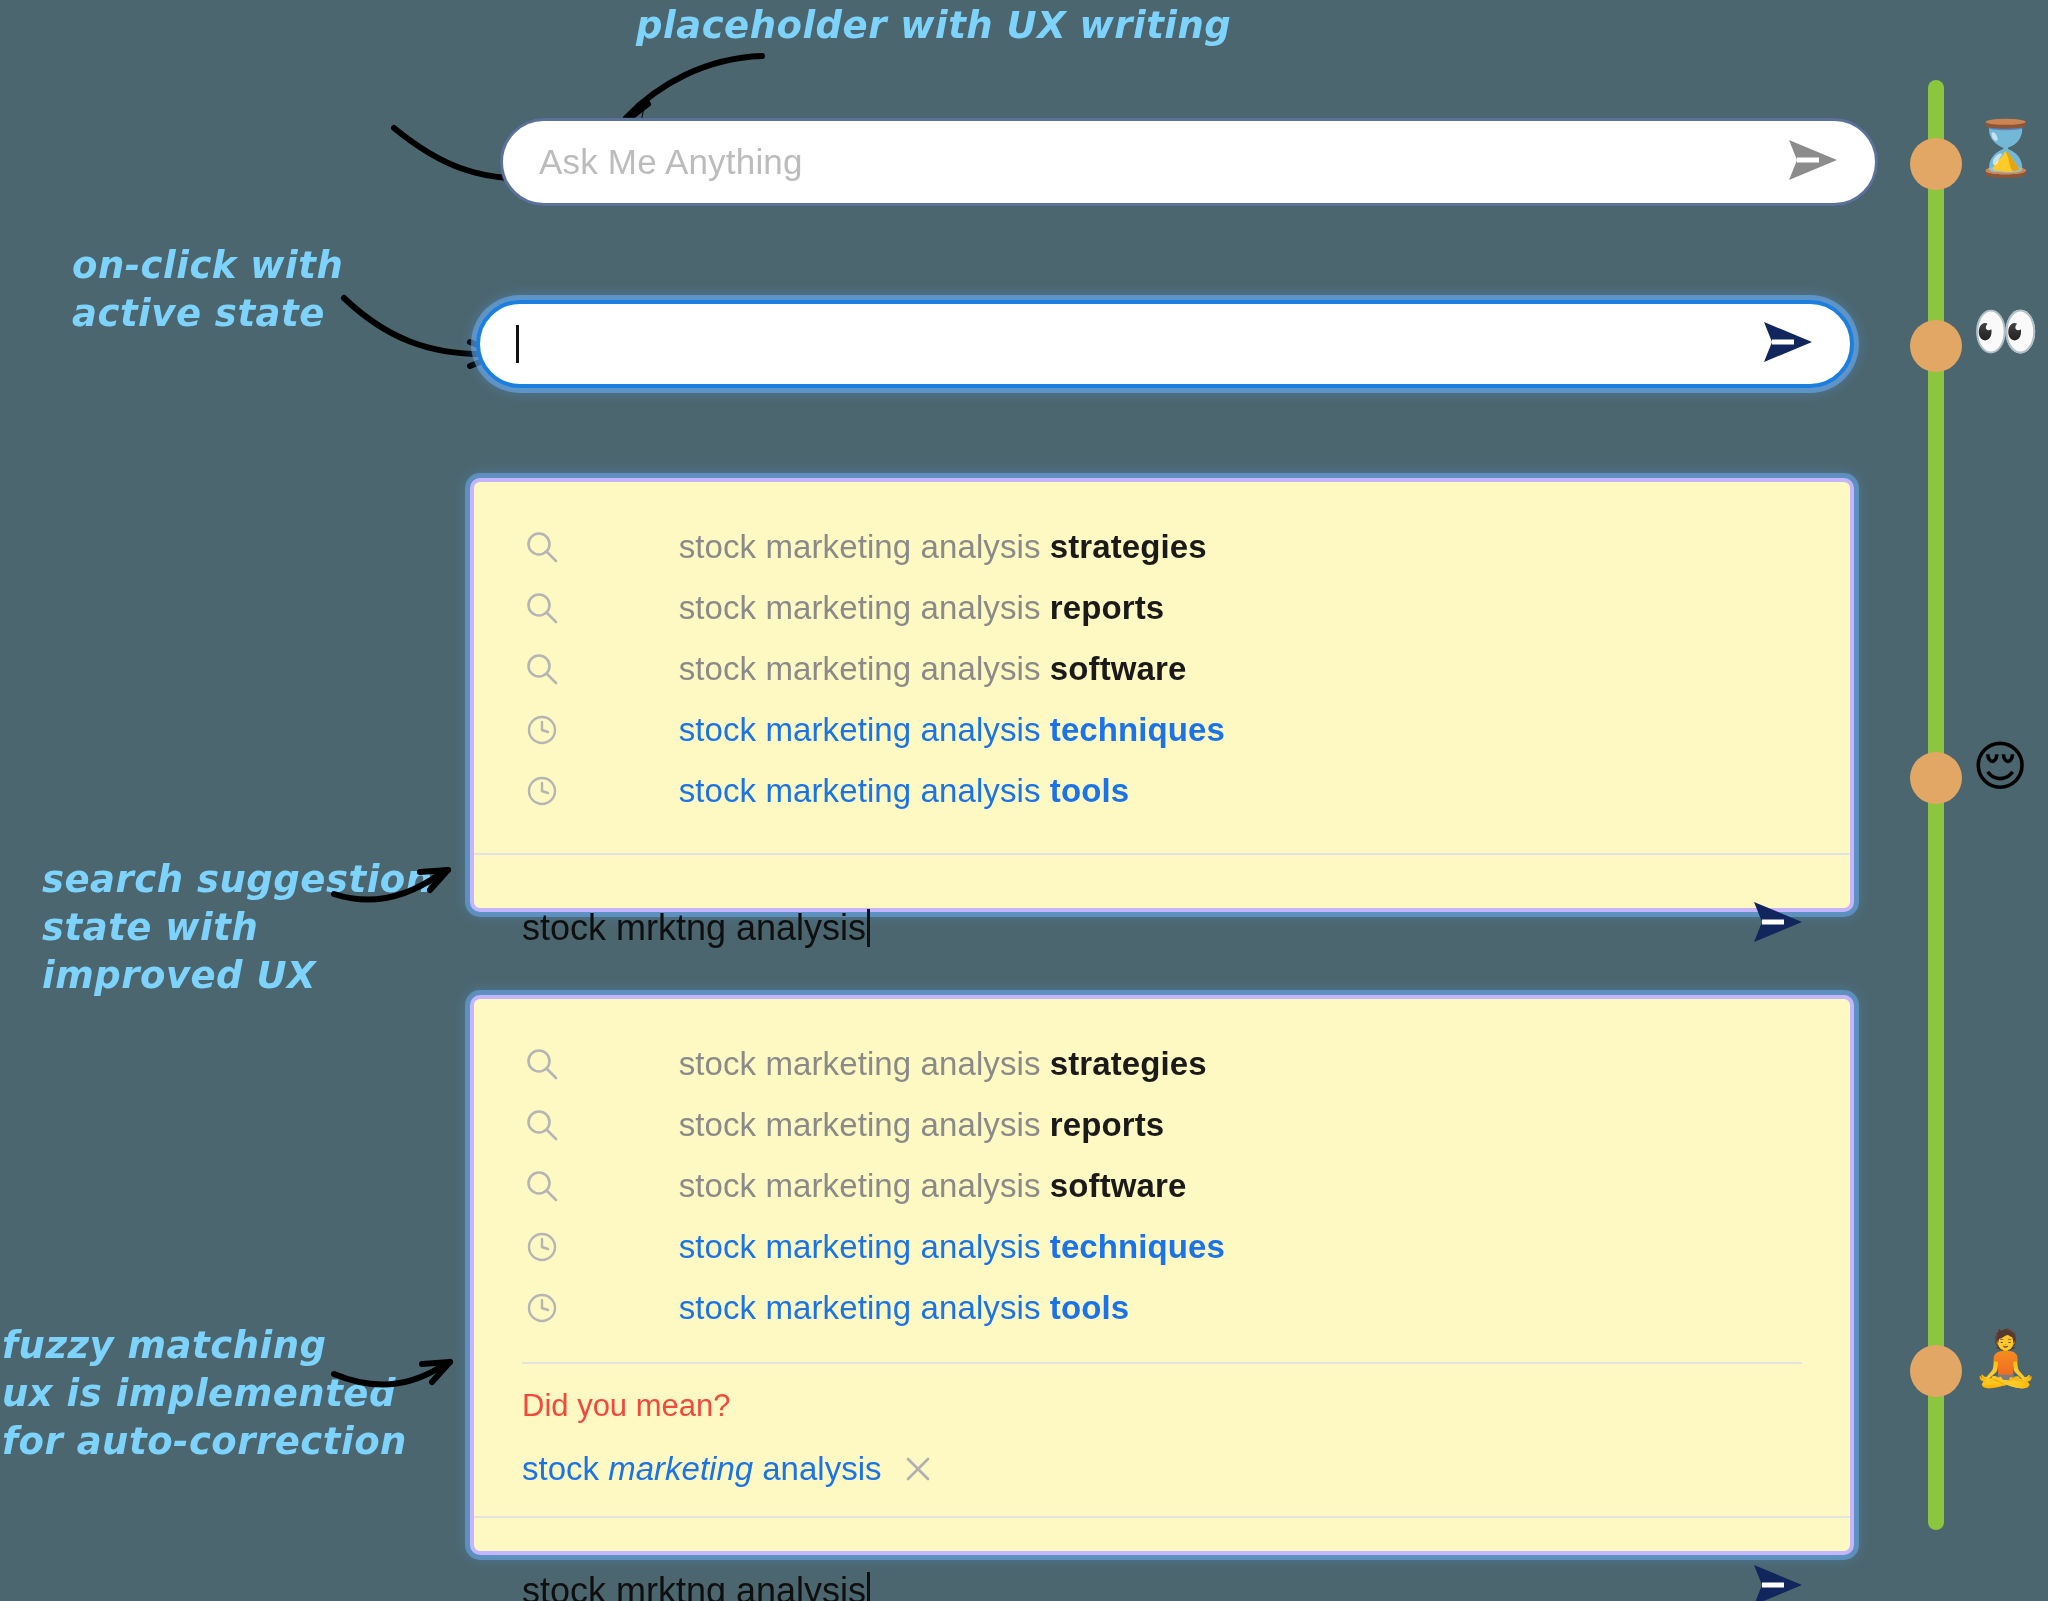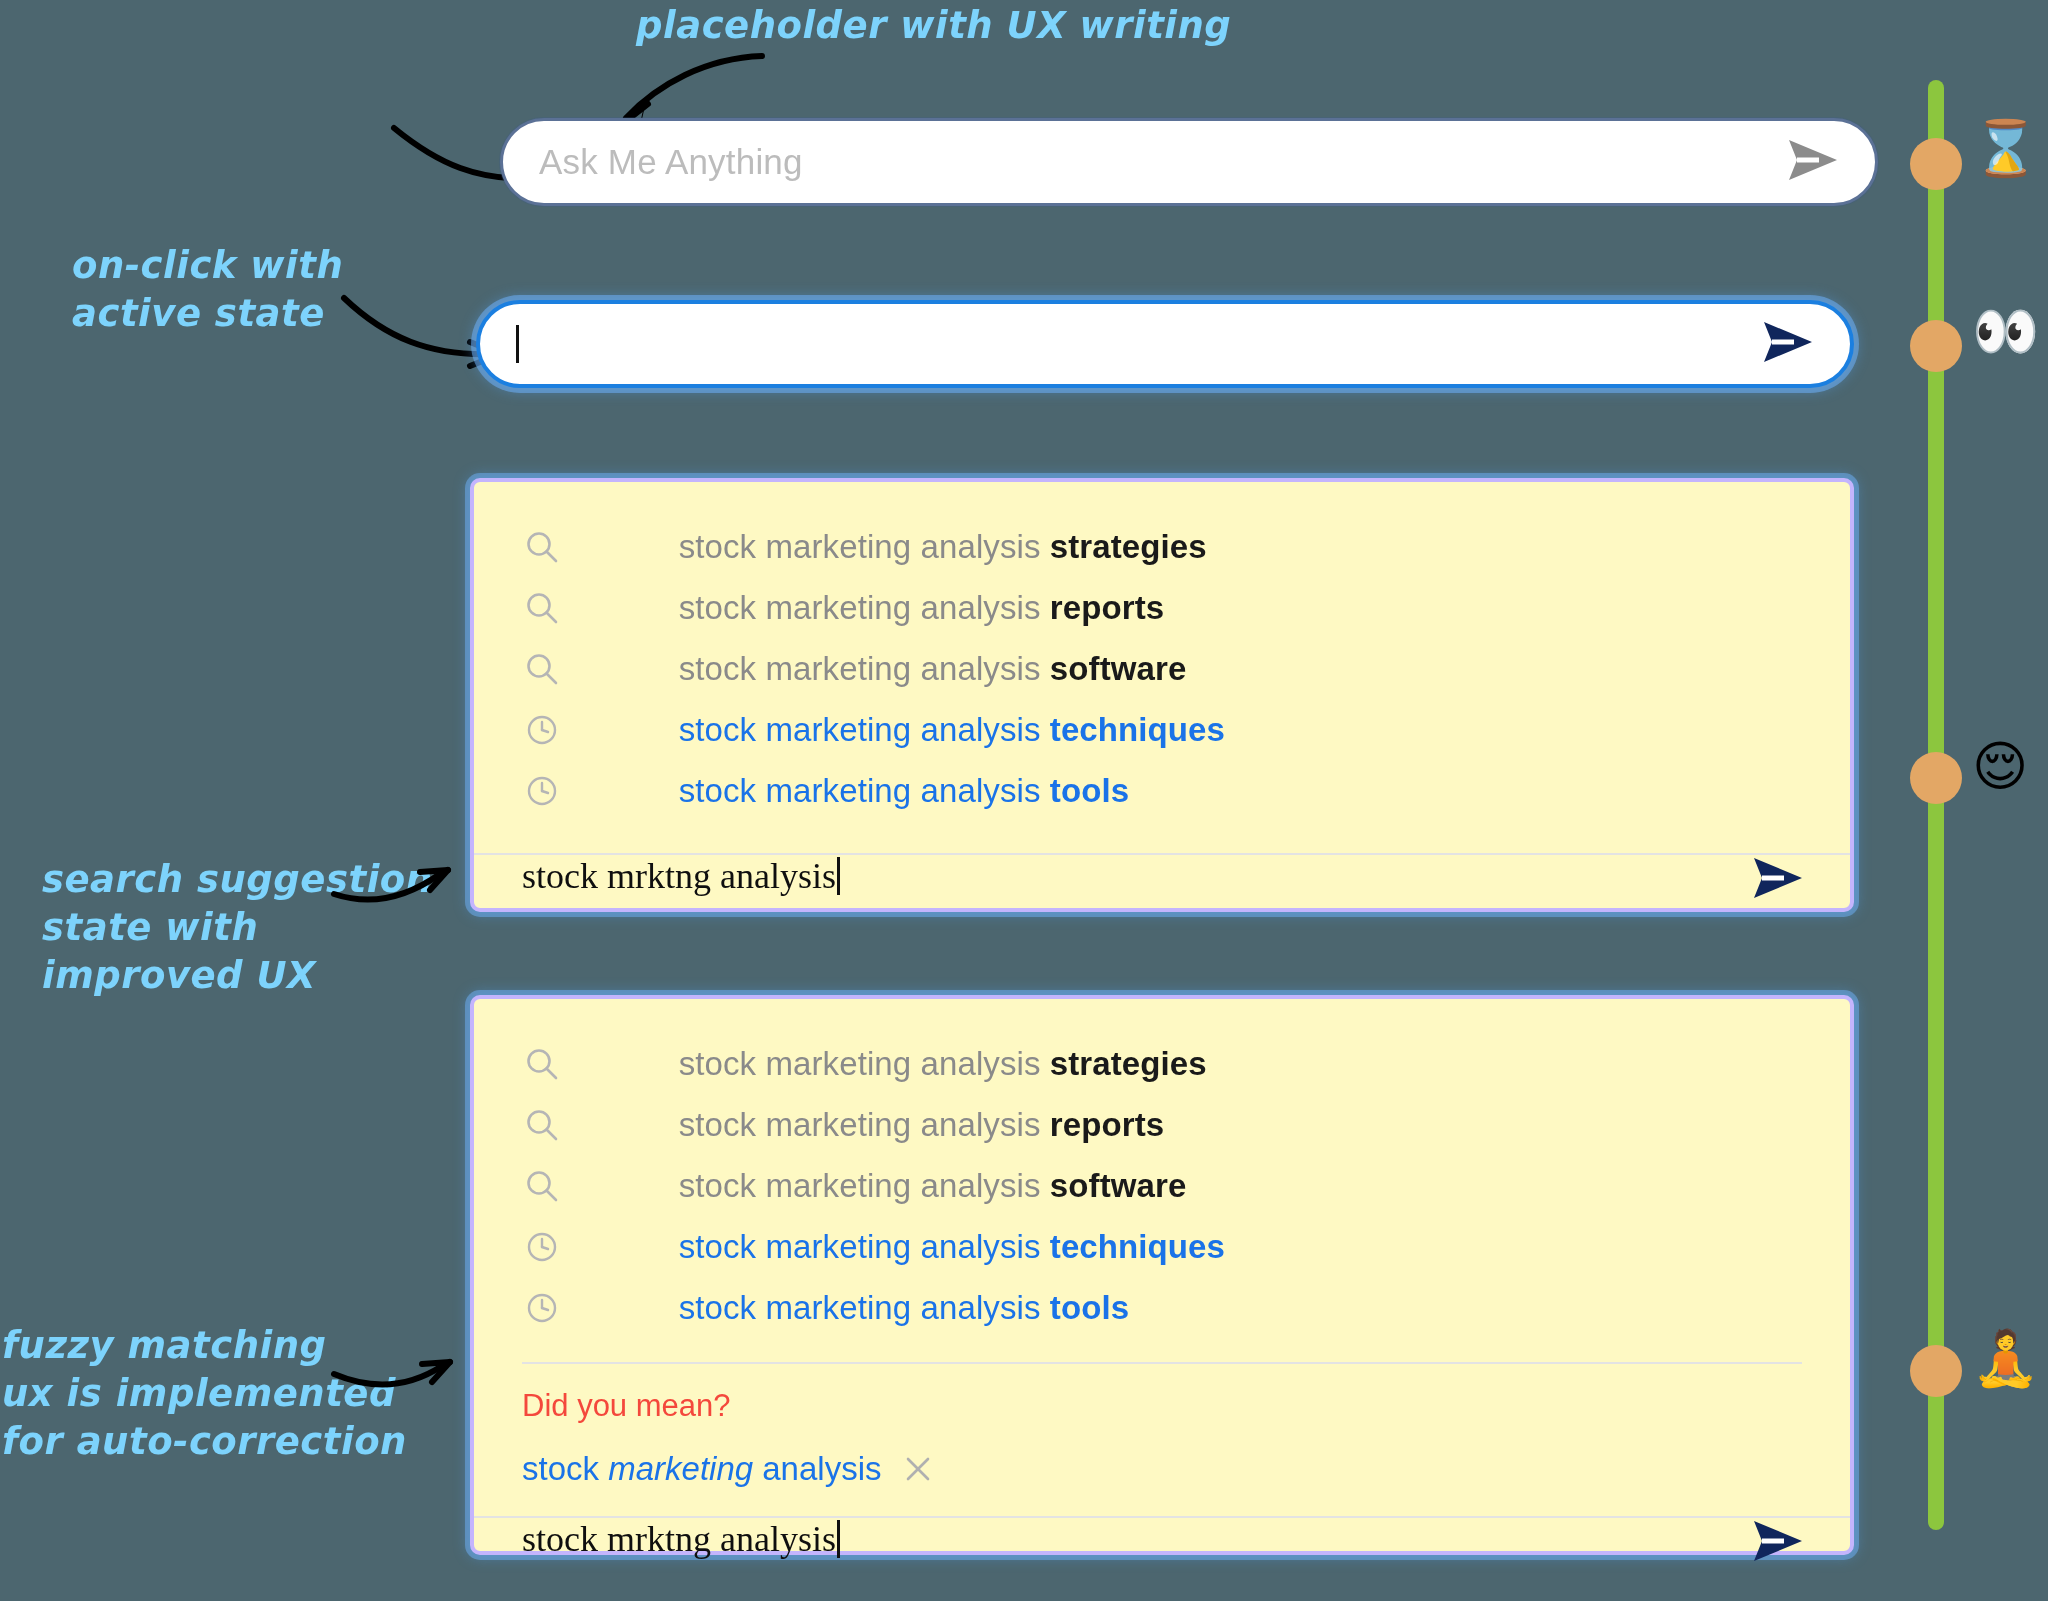--- a/index.html
+++ b/index.html
@@ -132,26 +132,25 @@
   .dym-sugg .em { font-style: italic; font-weight: 400; }
   .dym-close {
     margin-left: 22px;
     width: 30px; height: 30px;
     display: flex; align-items: center; justify-content: center;
   }
 
   
   .panel-input {
     display: flex;
-    align-items: flex-start;
+    align-items: flex-end;
     height: 96px;
     padding: 0 44px 0 48px;
     border-top: 2px solid #e3e3e3;
     margin: 0 0 0 0;
-    font-family: Liberation Serif, serif;
   }
   .panel-input.no-top-margin { margin-top: 18px; }
   .pi-text {
     flex: 1;
     font-size: 36px;
     color: #0f0f0f;
     display: flex;
     align-items: center;
     white-space: pre;
   }

